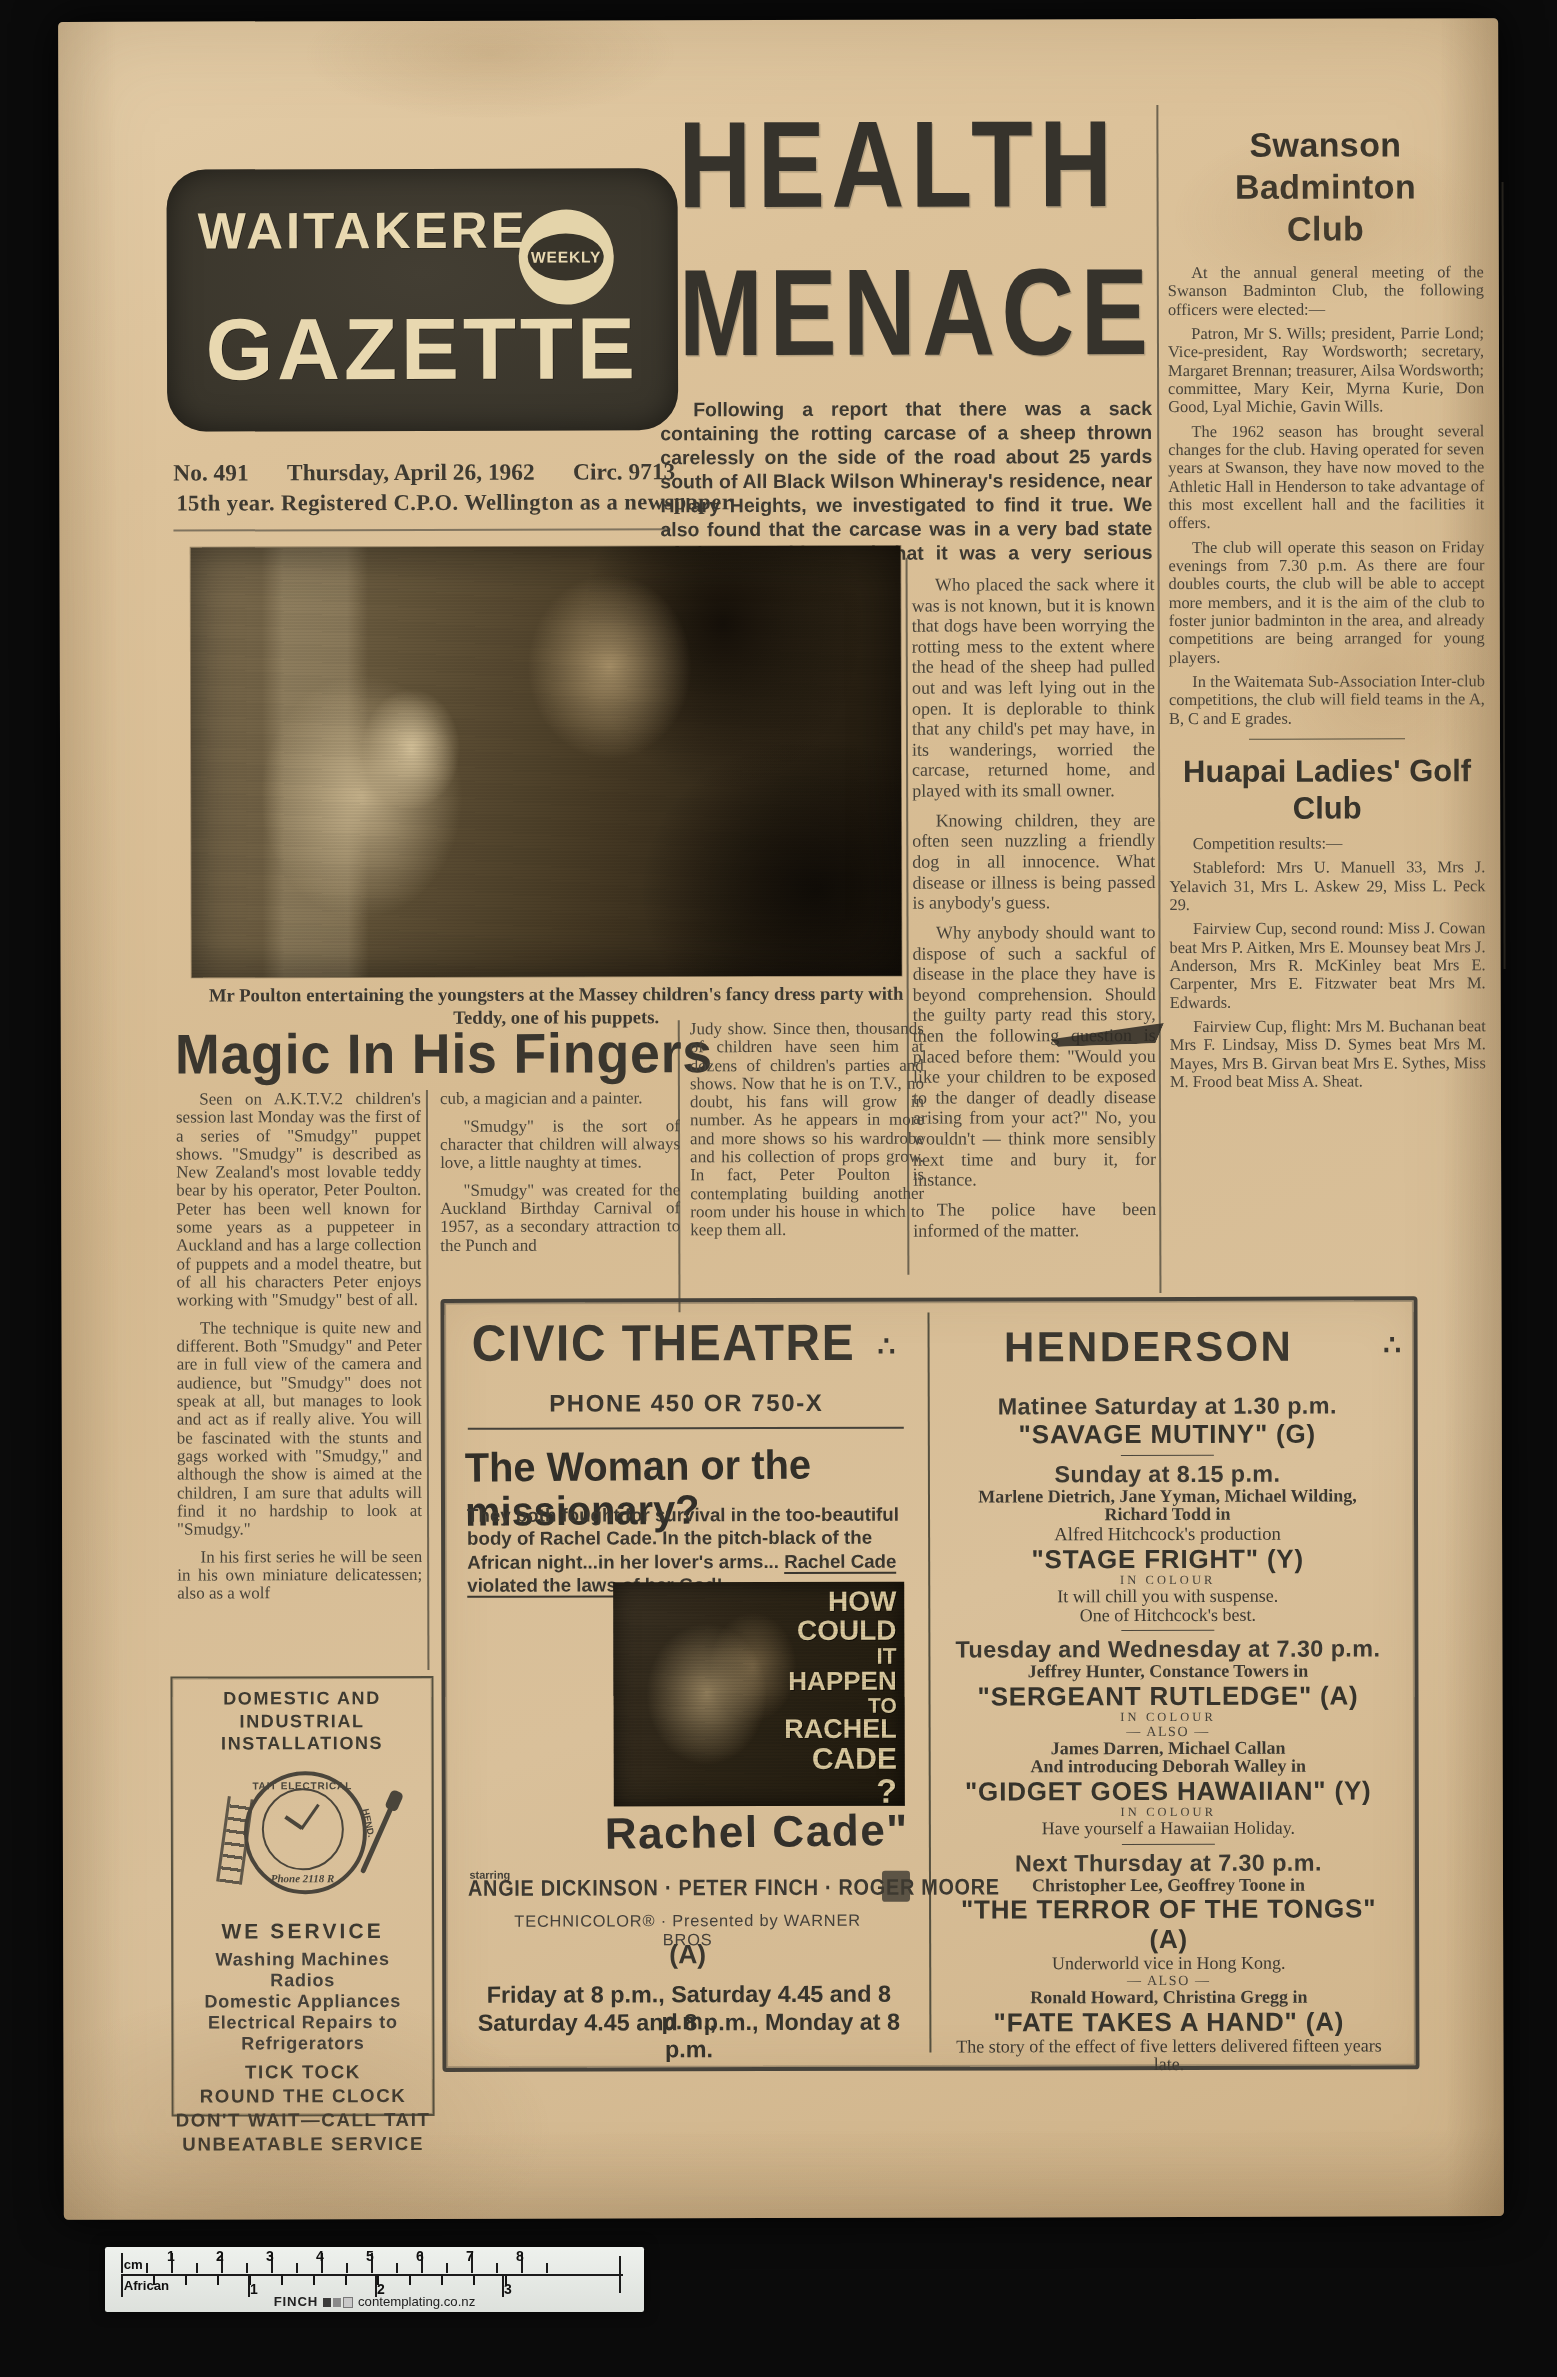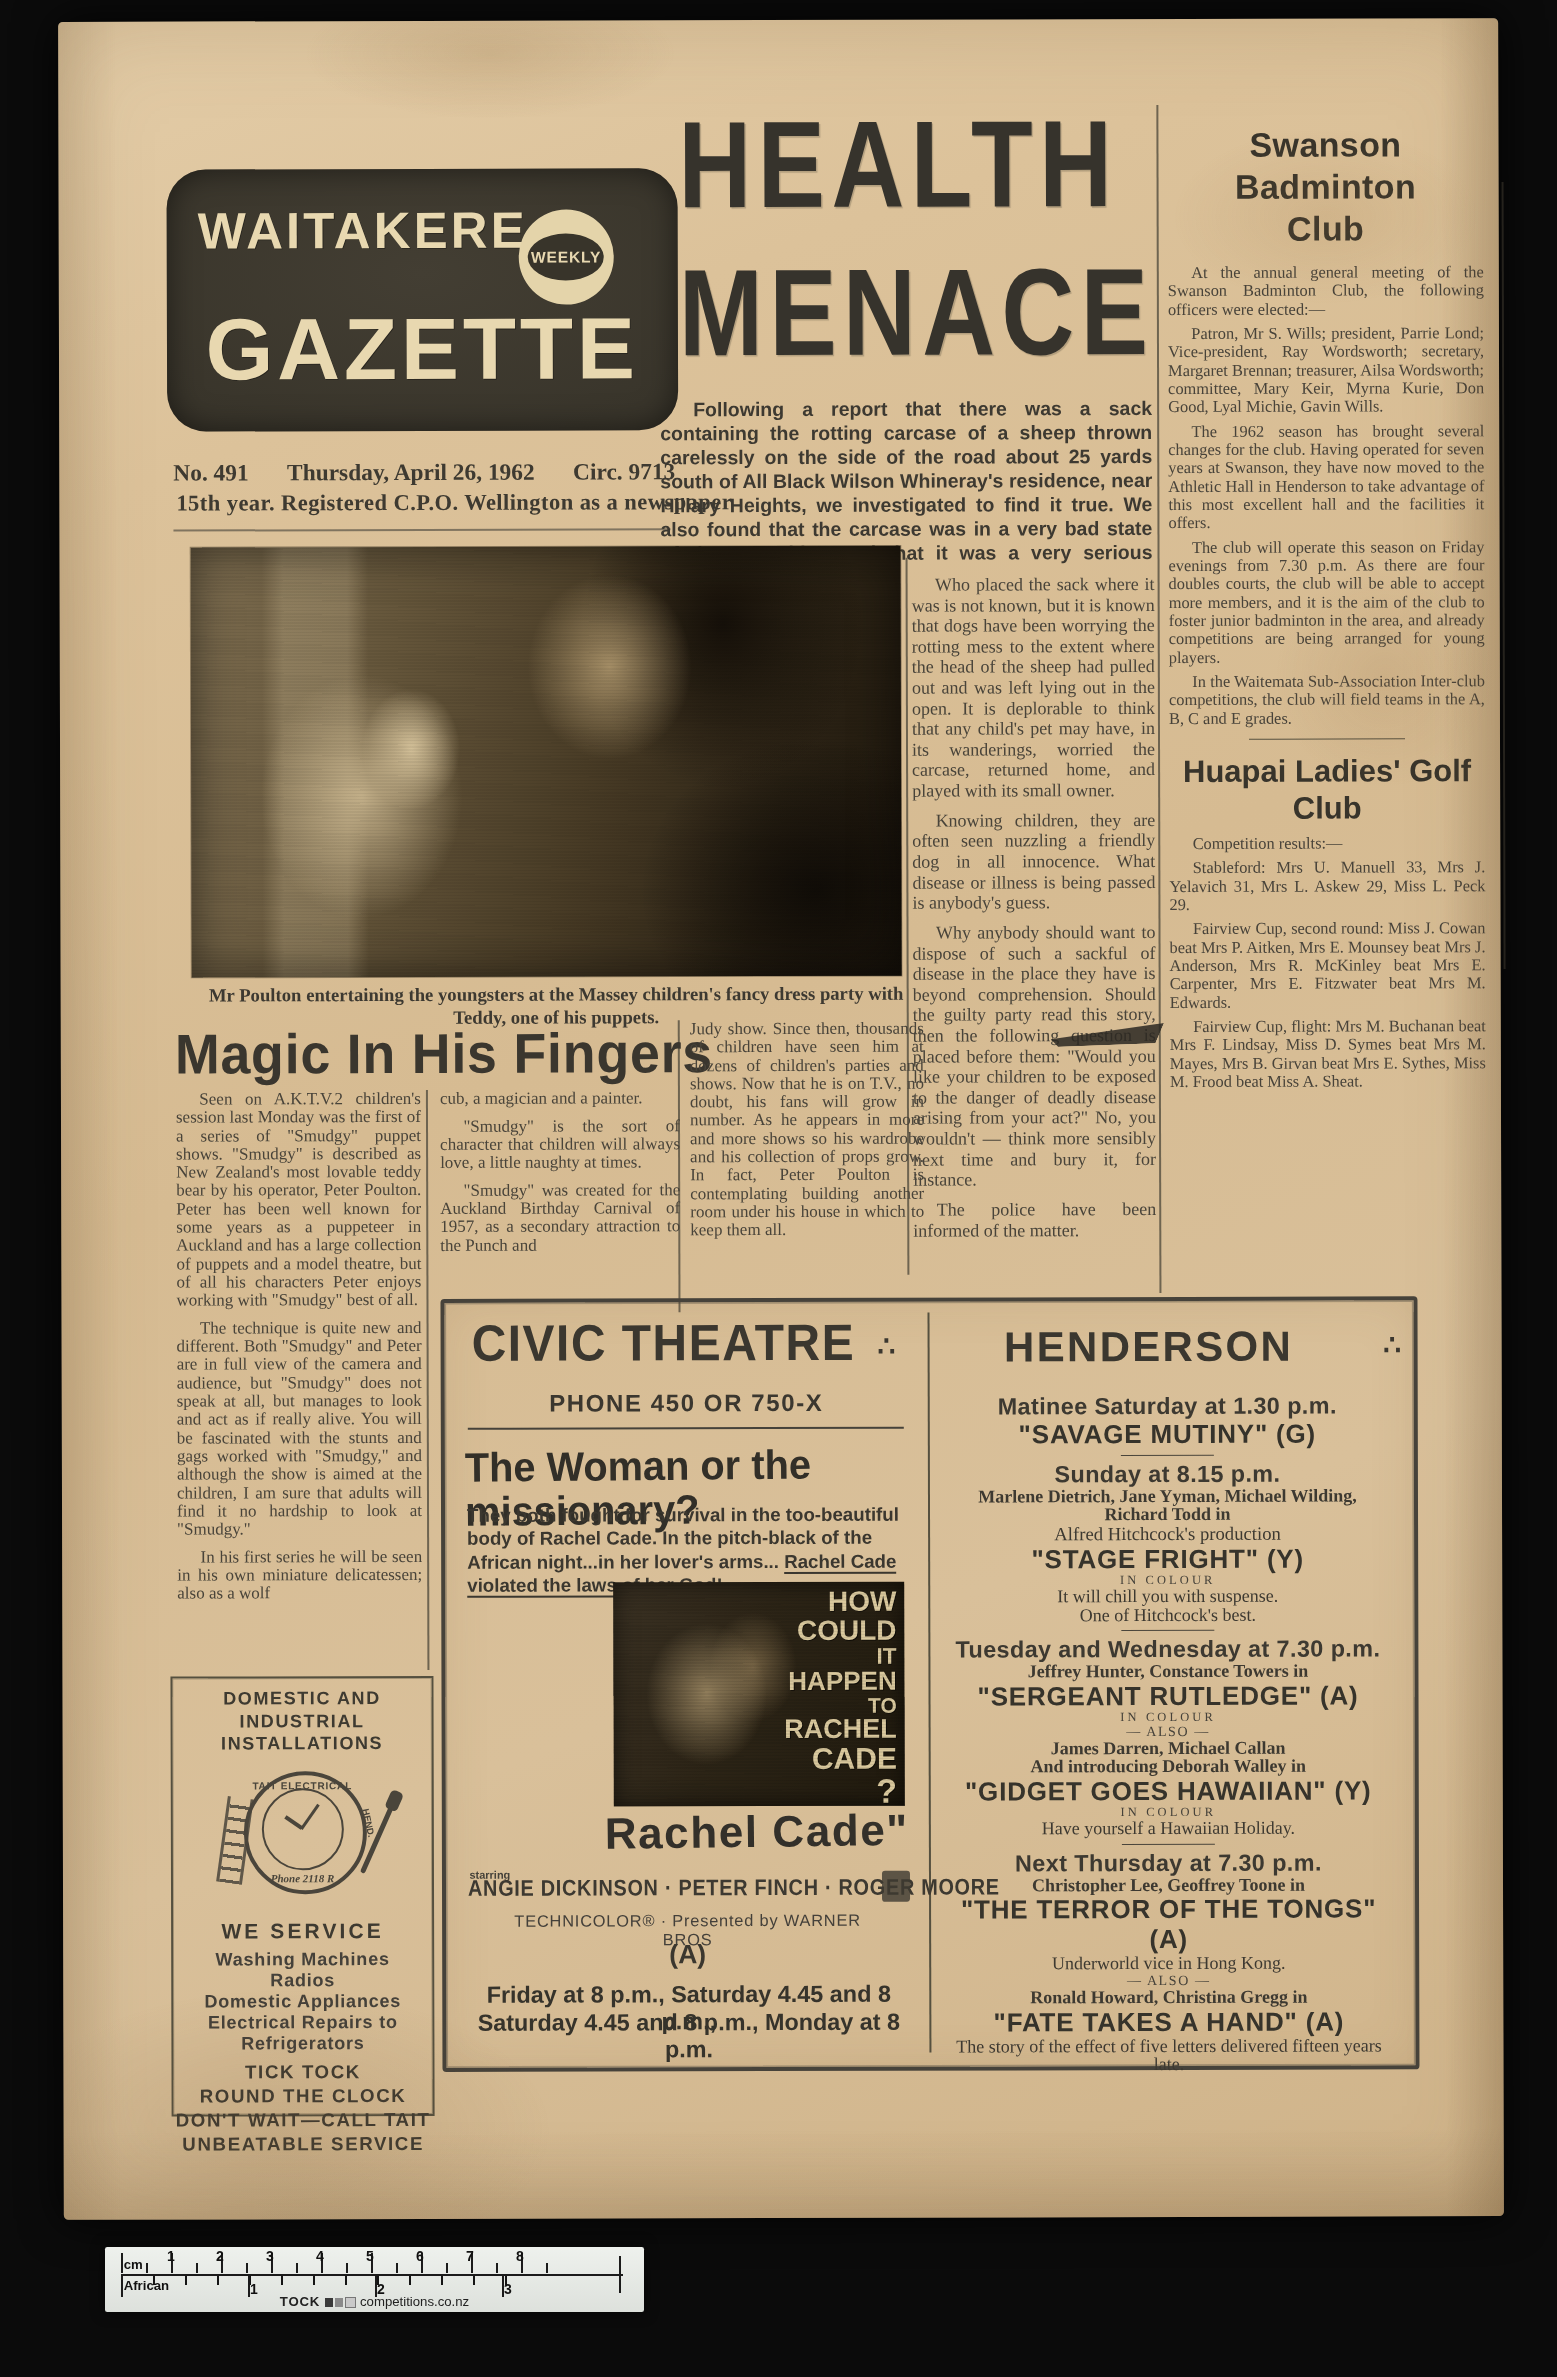--- a/index.html
+++ b/index.html
@@ -359,18 +359,18 @@
   <span class="r-num" style="left:161px;top:0.8px;">3</span>
   <span class="r-num" style="left:211px;top:0.8px;">4</span>
   <span class="r-num" style="left:261px;top:0.8px;">5</span>
   <span class="r-num" style="left:311px;top:0.8px;">6</span>
   <span class="r-num" style="left:361px;top:0.8px;">7</span>
   <span class="r-num" style="left:411px;top:0.8px;">8</span>
   <span class="r-num" style="left:145px;top:34px;">1</span>
   <span class="r-num" style="left:272px;top:34px;">2</span>
   <span class="r-num" style="left:399px;top:34px;">3</span>
   <div class="r-brand">
-    <b>TOCK</b>
+    <b>FINCH</b>
     <span class="sq sq1"></span><span class="sq sq2"></span><span class="sq sq3"></span>
-    <span>competitions.co.nz</span>
+    <span>contemplating.co.nz</span>
   </div>
 </div>
 
 
 </body></html>

